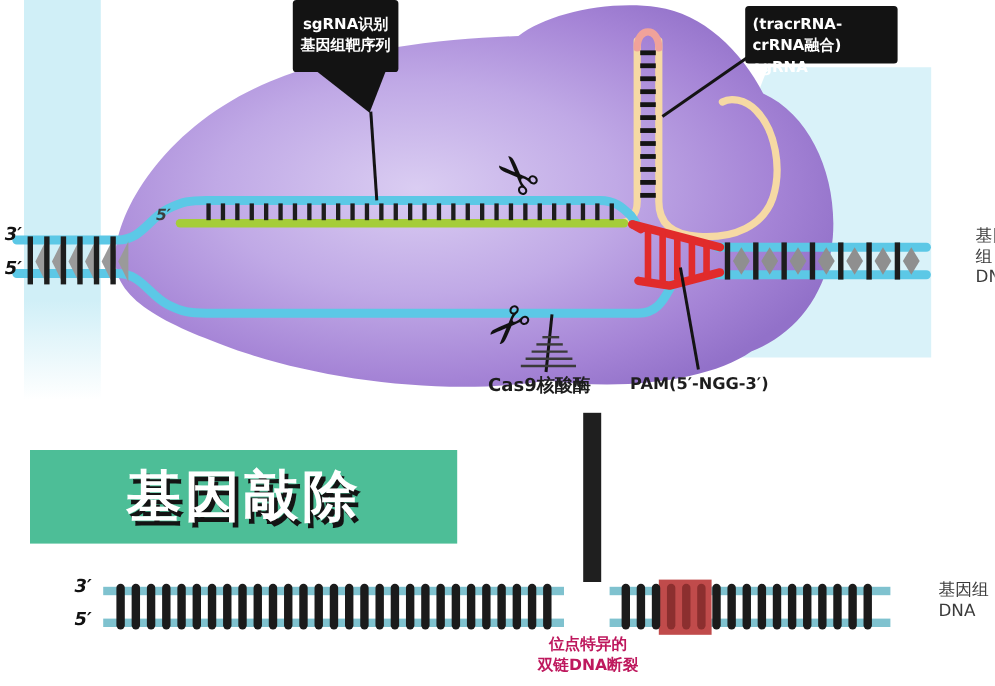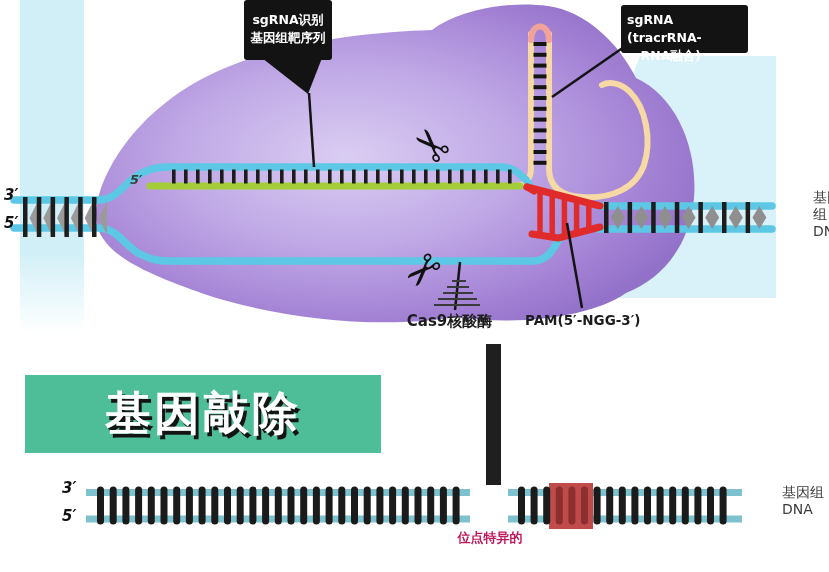--- a/index.html
+++ b/index.html
@@ -237,22 +237,22 @@
         <rect x="719.6" y="486.5" width="7" height="38" rx="3.5" fill="#1b1b1b"></rect>
       </g>
   </svg>
 
   <div class="abs callout center" style="left:244px;top:0;width:88px;height:60px;padding-top:11px;">
     <div>sgRNA识别</div>
     <div>基因组靶序列</div>
   </div>
 
   <div class="abs callout" style="left:621px;top:5px;width:127px;height:48px;padding:6px 6px;">
+    <div>(tracrRNA-crRNA融合)</div>
     <div>sgRNA</div>
-    <div>(tracrRNA-crRNA融合)</div>
   </div>
 
   <div class="abs prime" style="left:4px;top:186px;">3′</div>
   <div class="abs prime" style="left:4px;top:214px;">5′</div>
   <div class="abs" style="left:130px;top:172px;font-style:italic;font-weight:bold;font-size:13px;color:#3c3c3c;">5′</div>
 
   <div class="abs genome-lbl" style="left:777px;top:189px;">
     <div>基因组</div>
     <div>DNA</div>
   </div>
@@ -272,15 +272,16 @@
   <div class="abs prime" style="left:62px;top:479px;">3′</div>
   <div class="abs prime" style="left:62px;top:507px;">5′</div>
 
   <div class="abs genome-lbl" style="left:746px;top:484px;">
     <div>基因组</div>
     <div>DNA</div>
   </div>
 
   <div class="abs caption" style="left:400px;top:530px;width:180px;">
     <div>位点特异的</div>
+    <div>双链DNA断裂</div>
   </div>
 
 </div>
 
 </body></html>

